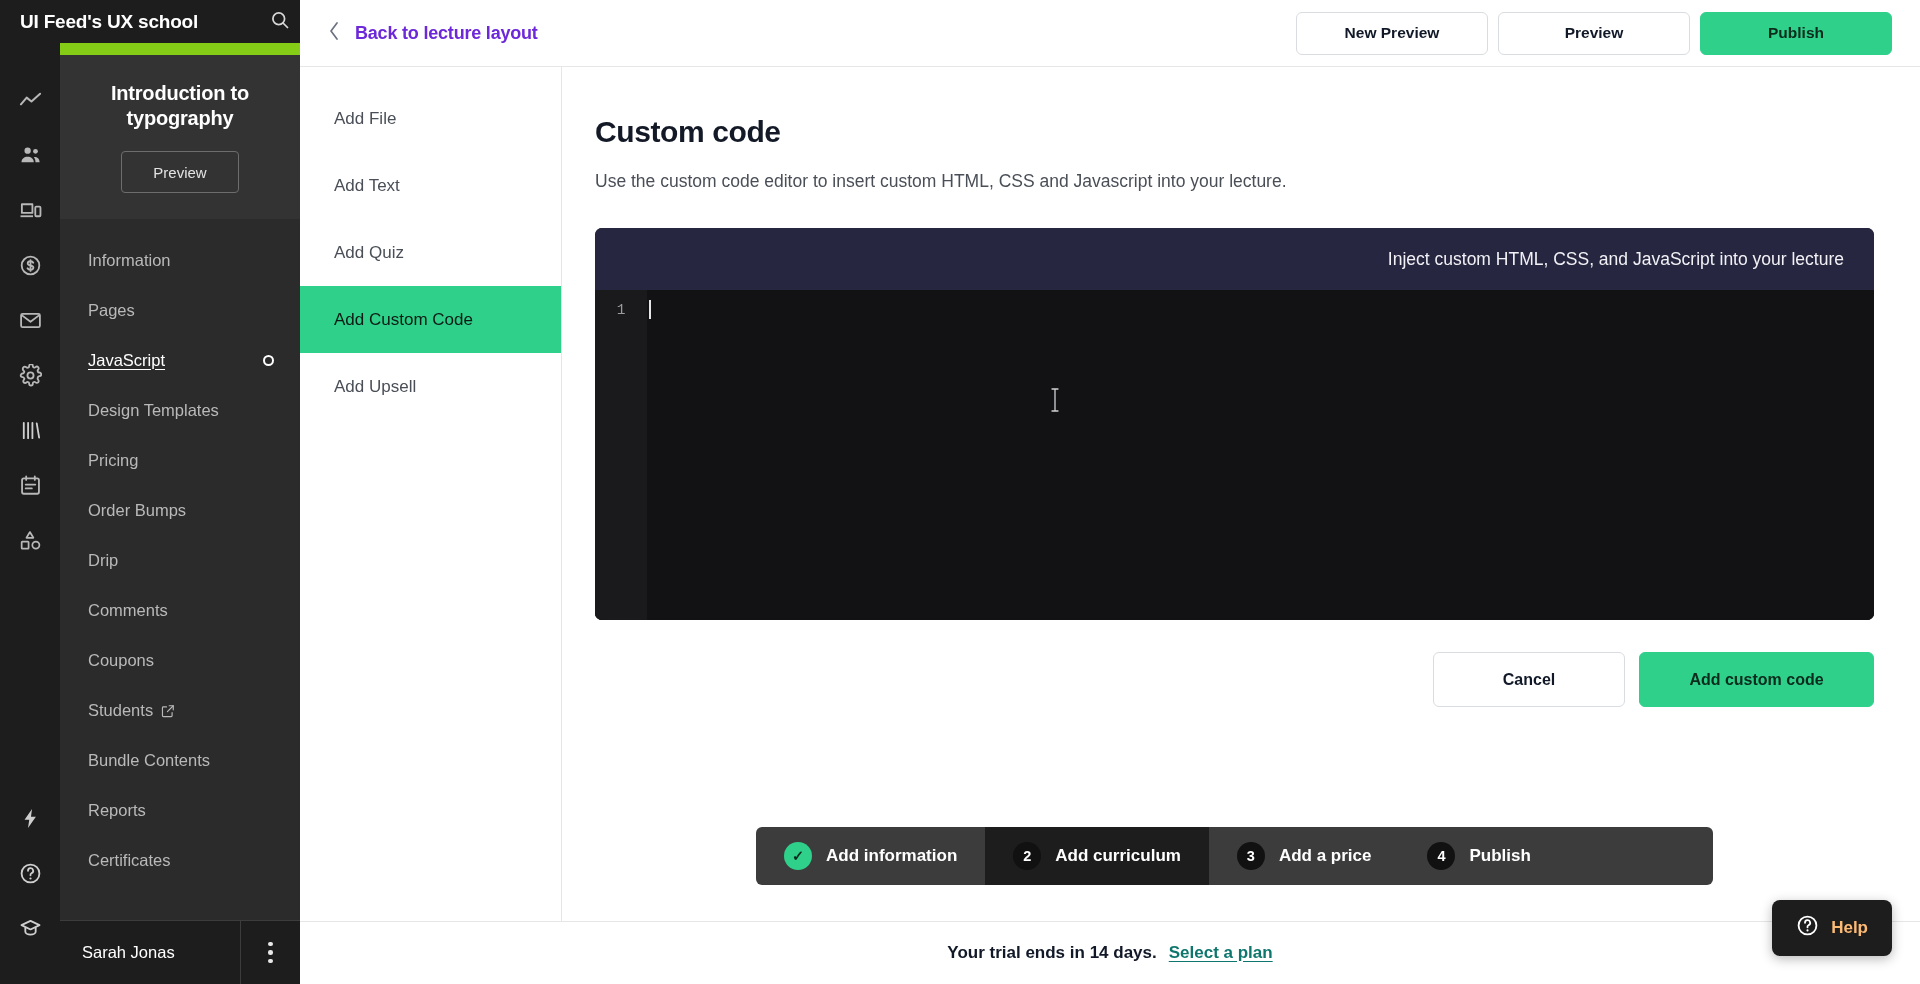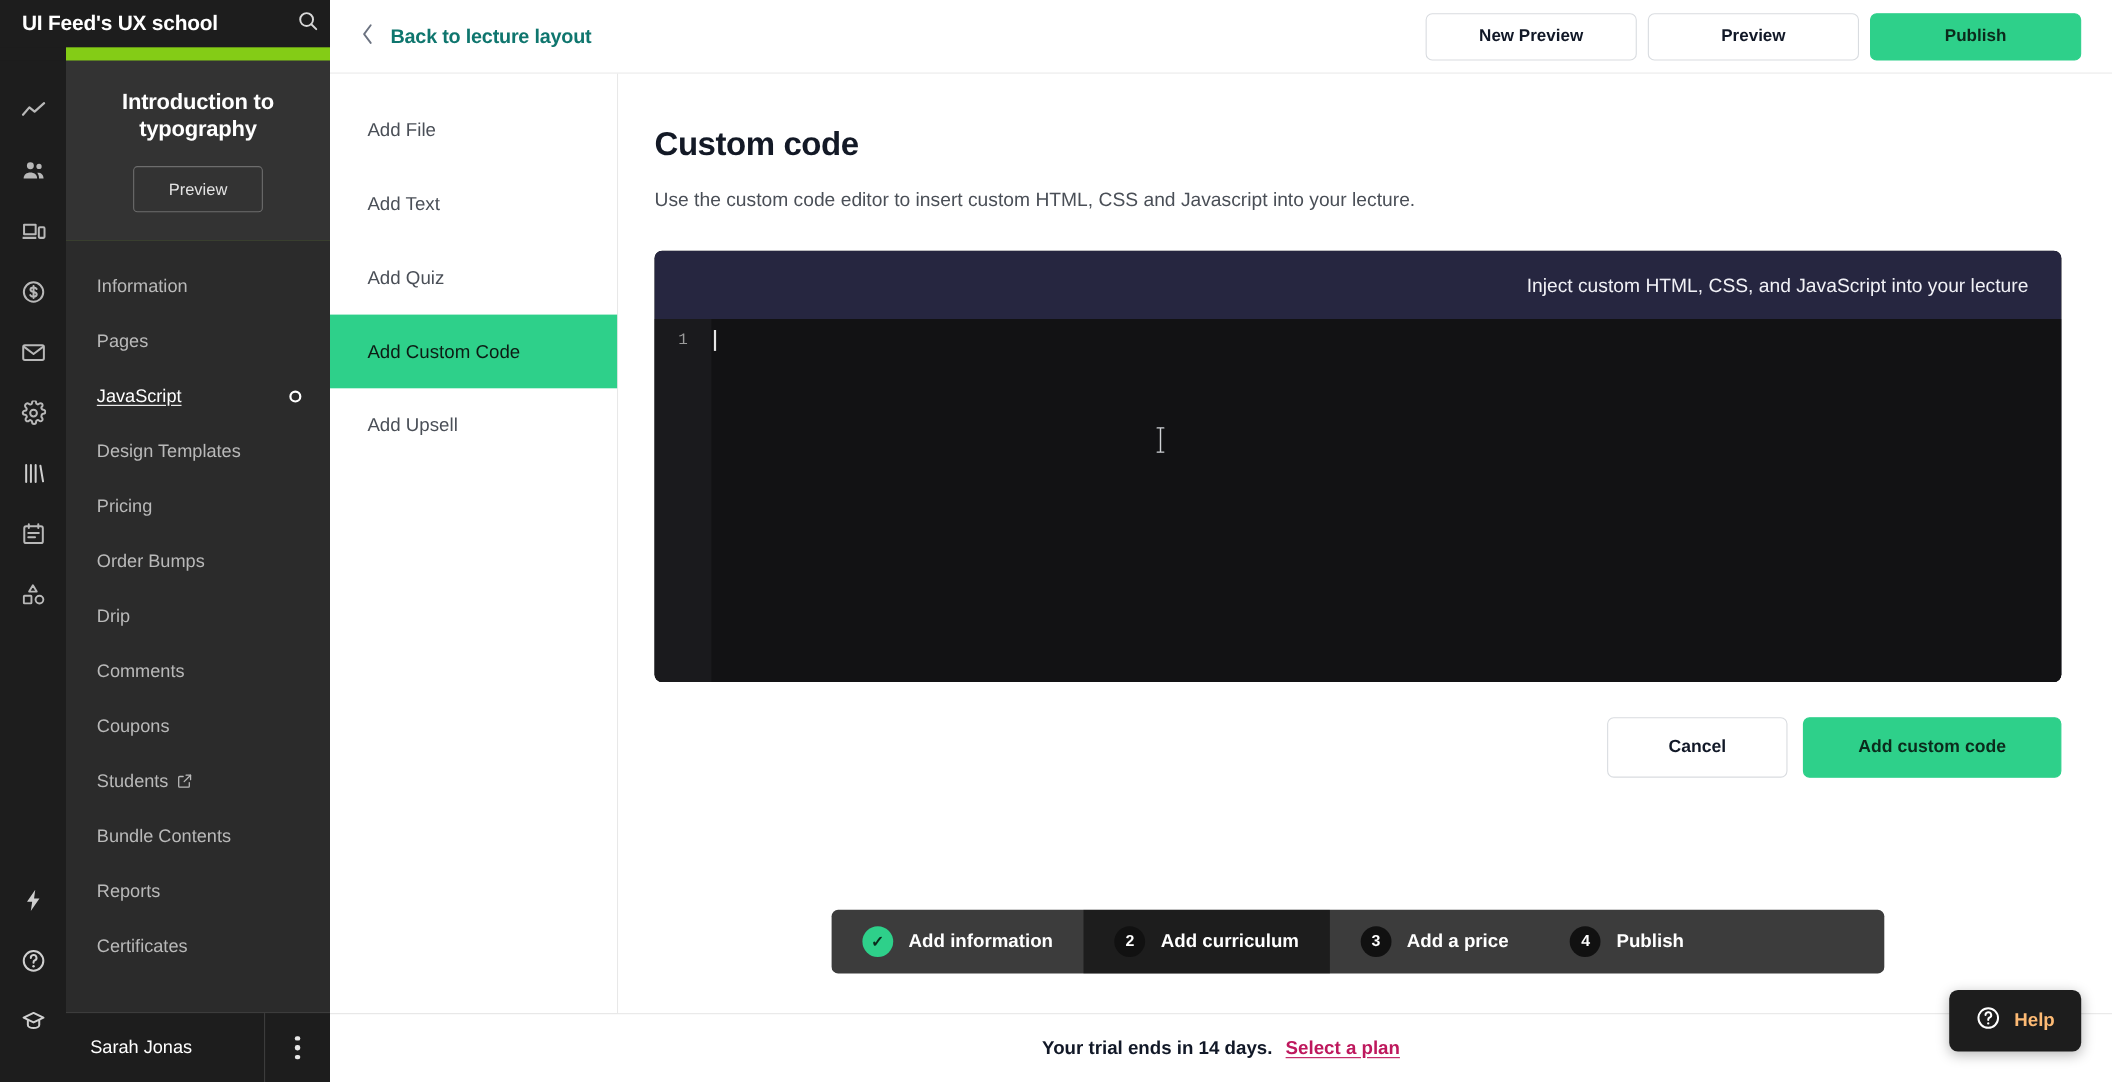--- a/index.html
+++ b/index.html
@@ -87,21 +87,21 @@
 
   
   .right-wrap { flex: 1 1 auto; height: 984px; display: flex; flex-direction: column; min-width:0; }
   .topbar {
     height: 67px; flex: 0 0 67px; background:#ffffff;
     border-bottom: 1px solid #e6e6e6;
     display: flex; align-items: center; justify-content: space-between;
     padding: 0 28px 0 28px;
   }
   .back-link { display:flex; align-items:center; gap:14px; cursor:pointer; }
-  .back-label { font-size: 18px; font-weight: bold; color:#0f766e; letter-spacing:-0.2px; }
+  .back-label { font-size: 18px; font-weight: bold; color:#6d28d9; letter-spacing:-0.2px; }
   .topbtns { display:flex; align-items:center; gap: 10px; }
   .btn {
     font-family: inherit; cursor: pointer; border-radius: 6px; font-size: 15.5px;
     display:flex; align-items:center; justify-content:center;
   }
   .btn-outline {
     background:#fff; border:1px solid #d9dce0; color:#111827;
     height: 43px; padding: 0 22px; font-weight: bold;
   }
   .btn-green {
@@ -160,21 +160,21 @@
   }
   .ibeam {
     position:absolute; left: 403px; top: 97px; width: 10px; height: 26px;
   }
 
   .action-row {
     margin-top: 32px; display:flex; justify-content:flex-end; gap: 14px;
   }
   .btn-cancel {
     background:#fff; border:1px solid #d9dce0; color:#111827;
-    height: 55px; width: 164px; font-weight: bold; font-size: 16px;
+    height: 55px; width: 192px; font-weight: bold; font-size: 16px;
     border-radius: 6px;
   }
   .btn-addcode {
     background:#2ed08a; border:1px solid #2ed08a; color:#0b2b1c;
     height: 55px; width: 235px; font-weight: bold; font-size: 16px;
     border-radius: 6px;
   }
 
   
   .stepper-wrap { margin-top: auto; padding-bottom: 36px; display:flex; justify-content:center; }
@@ -191,21 +191,21 @@
     font-size: 14.5px; font-weight:bold; flex:0 0 28px;
   }
   .step-badge.done { background:#2ed08a; color:#0b2b1c; }
 
   
   .trialbar {
     height: 63px; flex:0 0 63px; border-top:1px solid #e6e6e6;
     background:#fff; display:flex; align-items:center; justify-content:center;
     gap: 12px; font-size: 17px; font-weight:bold; color:#111827;
   }
-  .trial-link { text-decoration: underline; text-underline-offset: 3px; cursor:pointer; color:#be185d; }
+  .trial-link { text-decoration: underline; text-underline-offset: 3px; cursor:pointer; color:#0f766e; }
 
   
   .help-fab {
     position: absolute; right: 28px; bottom: 28px;
     background:#1d1d1d; color:#fdba74; border-radius: 8px;
     height: 56px; padding: 0 24px;
     display:flex; align-items:center; gap: 12px;
     font-size: 17px; font-weight:bold; cursor:pointer;
     box-shadow: 0 3px 12px rgba(0,0,0,0.28);
     z-index: 50;

